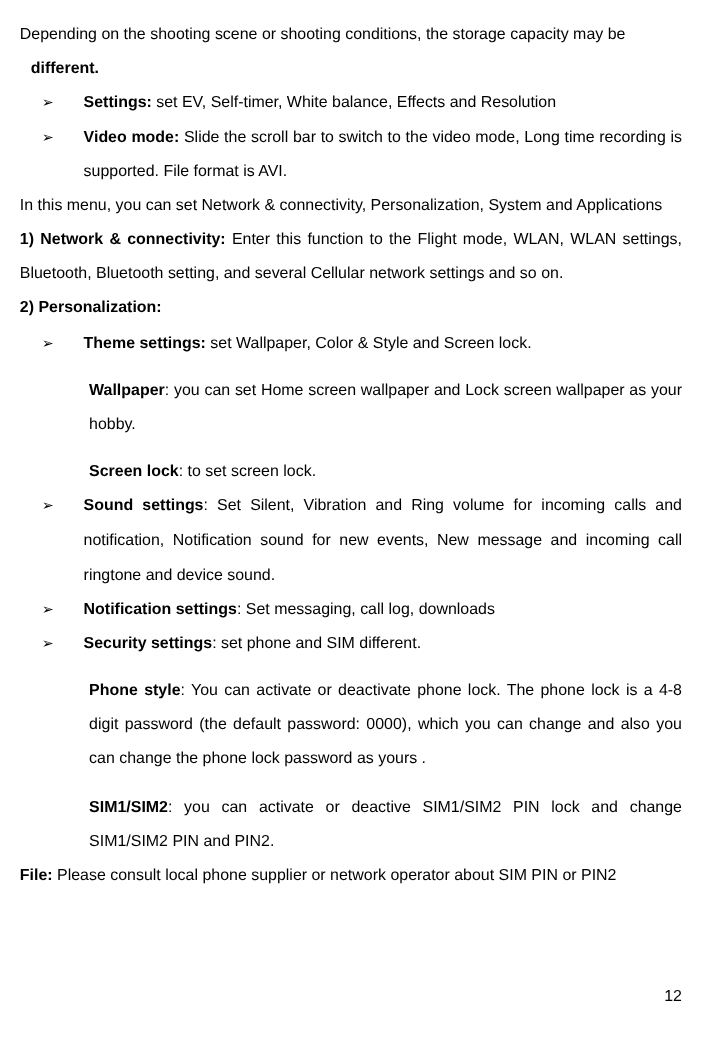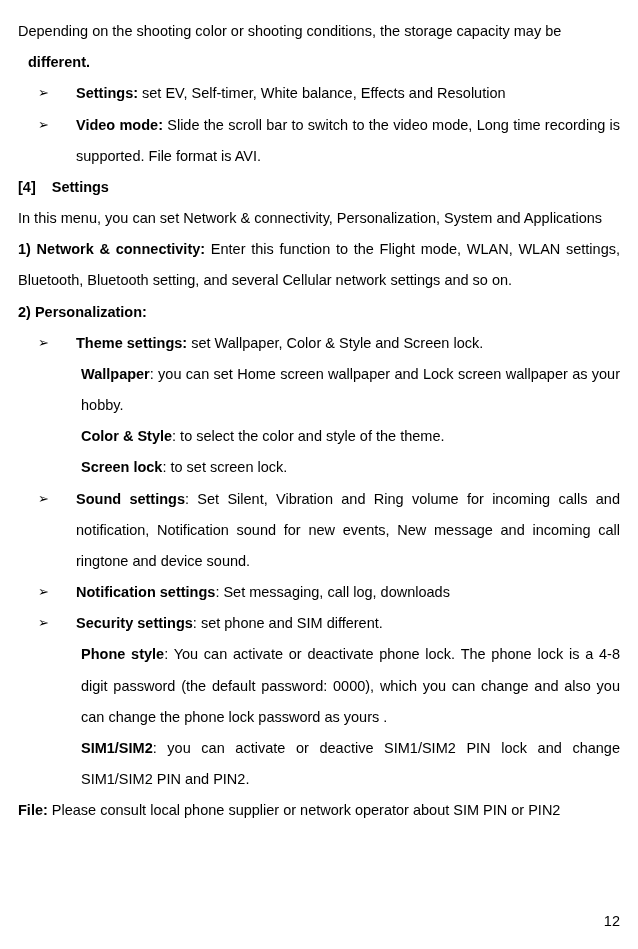--- a/index.html
+++ b/index.html
@@ -42,84 +42,79 @@
     .bullet-body {
       flex: 1 1 auto;
       text-align: justify;
     }
     .bold {
       font-weight: bold;
     }
     .sub-indent {
       padding-left: 63px;
       text-align: justify;
+      margin-top: 12px;
     }
     .heading-row {
       font-weight: bold;
     }
     .bracket-num {
       display: inline-block;
       margin-right: 16px;
     }
     .page-num {
       position: absolute;
-      bottom: 12px;
+      bottom: 27px;
       right: 18px;
       font-size: 14.5px;
     }
   </style>
 </head>
 <body>
 
 <div class="content">
 
   <p class="para">
-    <span>Depending on the shooting color or shooting conditions, the storage capacity may be</span>
+    <span>Depending on the shooting scene or shooting conditions, the storage capacity may be</span>
   </p>
   <p class="para indent-first">
     <span>different.</span>
   </p>
 
   <div class="bullet-row">
     <span class="bullet-mark">➢</span>
     <span class="bullet-body">
       <span class="bold">Settings:</span><span> set EV, Self-timer, White balance, Effects and Resolution</span>
     </span>
   </div>
 
   <div class="bullet-row">
     <span class="bullet-mark">➢</span>
     <span class="bullet-body">
       <span class="bold">Video mode:</span><span> Slide the scroll bar to switch to the video mode, Long time recording is supported. File format is AVI.</span>
     </span>
   </div>
 
-  <p class="para heading-row">
-    <span class="bracket-num">[4]</span><span>Settings</span>
-  </p>
 
   <p class="para">In this menu, you can set Network &amp; connectivity, Personalization, System and Applications</p>
 
   <p class="para">
     <span class="bold">1) Network &amp; connectivity:</span><span> Enter this function to the Flight mode, WLAN, WLAN settings, Bluetooth, Bluetooth setting, and several Cellular network settings and so on.</span>
   </p>
 
   <p class="para bold">2) Personalization:</p>
 
   <div class="bullet-row">
     <span class="bullet-mark">➢</span>
     <span class="bullet-body">
       <span class="bold">Theme settings:</span><span> set Wallpaper, Color &amp; Style and Screen lock.</span>
     </span>
   </div>
   <p class="para sub-indent">
     <span class="bold">Wallpaper</span><span>: you can set Home screen wallpaper and Lock screen wallpaper as your hobby.</span>
-  </p>
-  <p class="para sub-indent">
-    <span class="bold">Color &amp; Style</span><span>: to select the color and style of the theme.</span>
   </p>
   <p class="para sub-indent">
     <span class="bold">Screen lock</span><span>: to set screen lock.</span>
   </p>
 
   <div class="bullet-row">
     <span class="bullet-mark">➢</span>
     <span class="bullet-body">
       <span class="bold">Sound settings</span><span>: Set Silent, Vibration and Ring volume for incoming calls and notification, Notification sound for new events, New message and incoming call ringtone and device sound.</span>
     </span>

